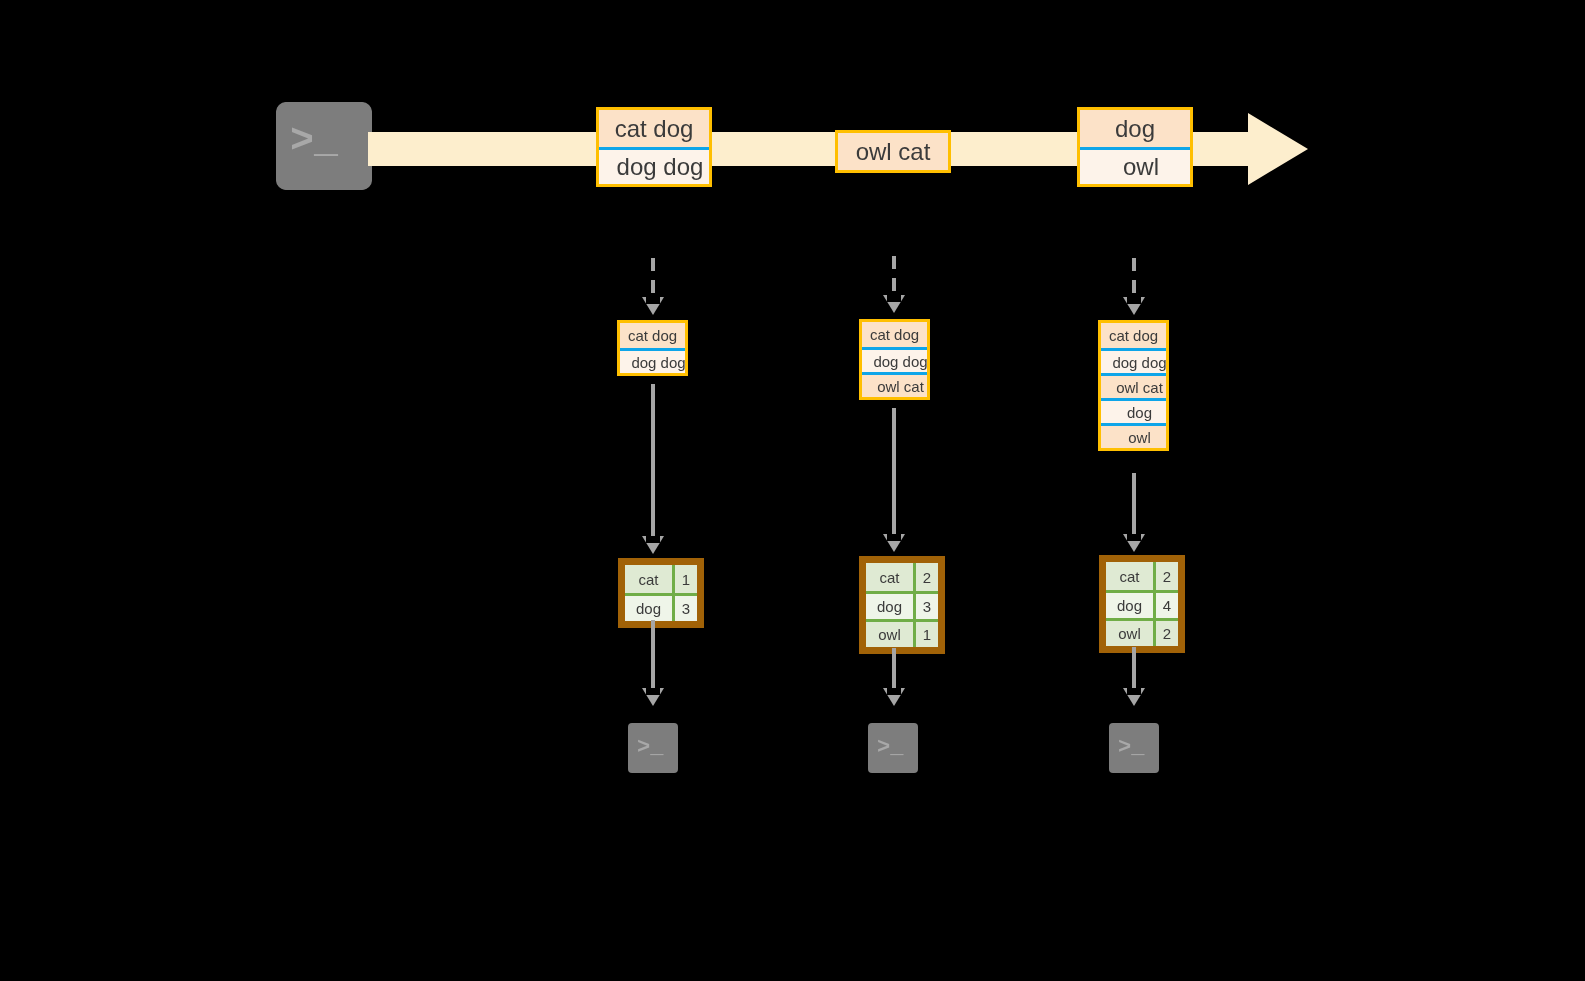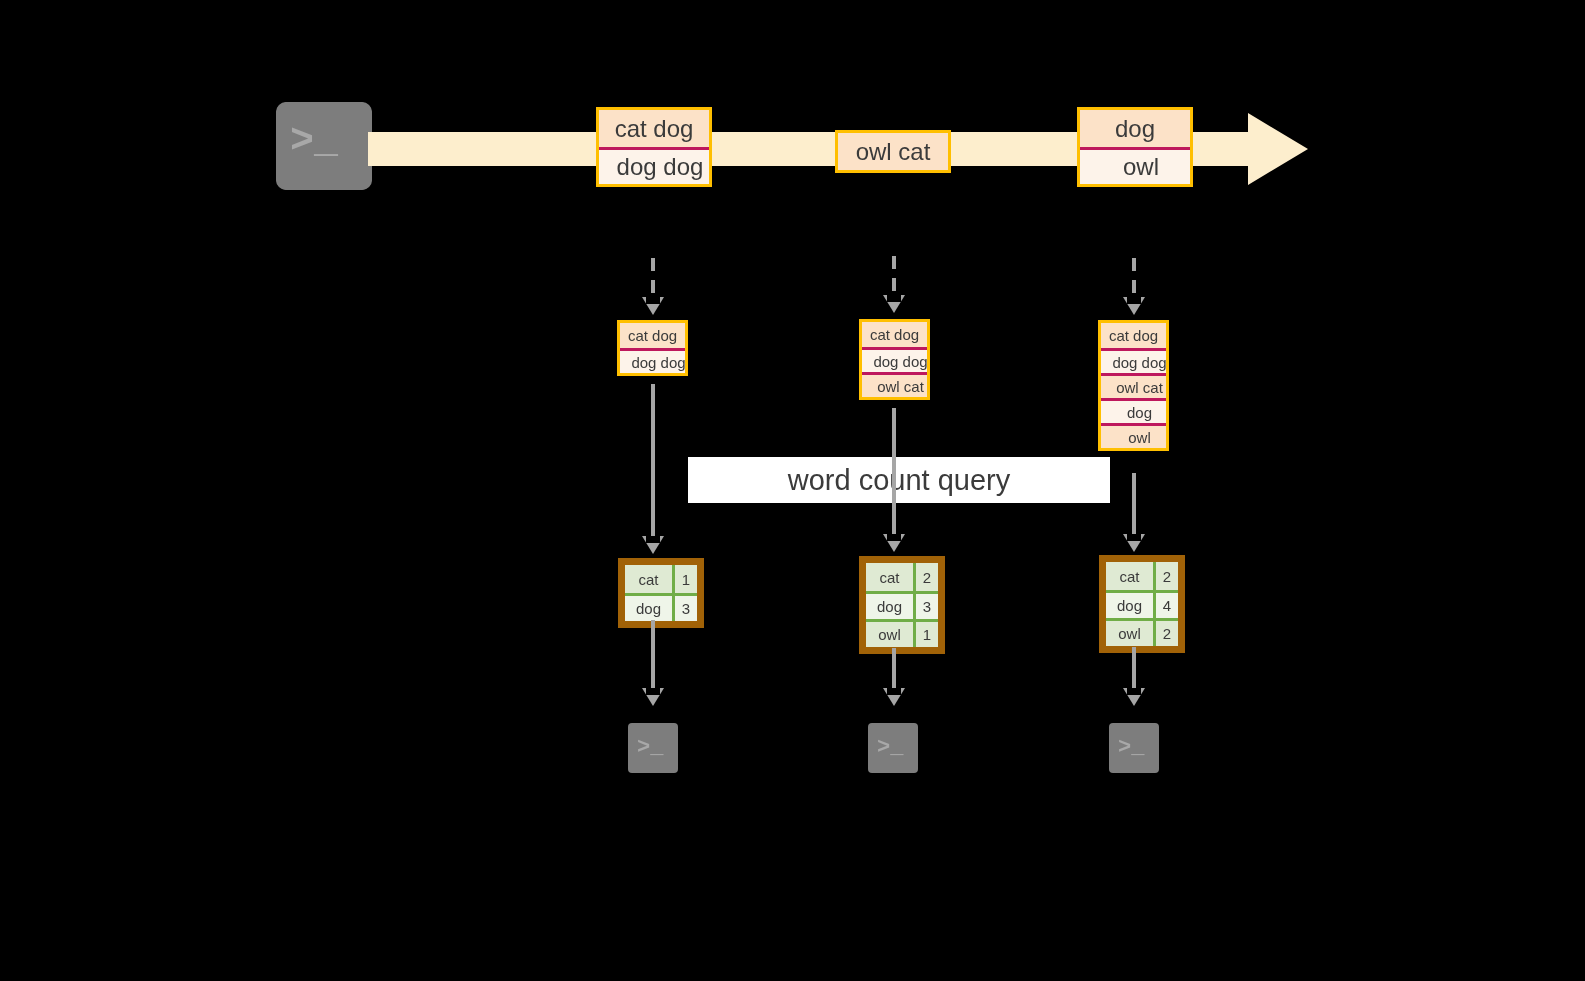--- a/index.html
+++ b/index.html
@@ -73,21 +73,21 @@
   .msgbox .row {
     box-sizing: border-box;
     display: flex;
     align-items: center;
     justify-content: center;
     color: #3b3b3b;
     white-space: nowrap;
   }
   .msgbox .row.dark  { background: #fce2c8; }
   .msgbox .row.light { background: #fdf3ea; }
-  .msgbox .row + .row { border-top: 3px solid #be185d; padding-left: 12px; }
+  .msgbox .row + .row { border-top: 3px solid #0ea5e9; padding-left: 12px; }
 
   .big-msg { font-size: 24px; }
   .big-msg .row { height: 37px; }
 
   
   .smallbox { font-size: 15px; }
   .smallbox .row { height: 25px; }
 
   
   .greenbox {
@@ -159,23 +159,20 @@
     font-size: 29px;
     color: #3b3b3b;
     white-space: nowrap;
   }
 </style>
 </head>
 <body>
 
 <div id="canvas">
 
-  <div class="label-band" style="left:688px; top:457px; width:422px; height:46px;">
-    <span class="txt">word count query</span>
-  </div>
 
   <div class="term term-big" style="left:268px; top:94px;">
     <div class="hatch"></div>
     <div class="inner"></div>
     <span class="prompt">&gt;_</span>
   </div>
 
   <div class="stream-arrow">
     <svg width="940" height="72" viewBox="0 0 940 72" xmlns="http://www.w3.org/2000/svg">
       <polygon points="0,19 880,19 880,0 940,36 880,72 880,53 0,53" fill="#fdeecd"></polygon>

